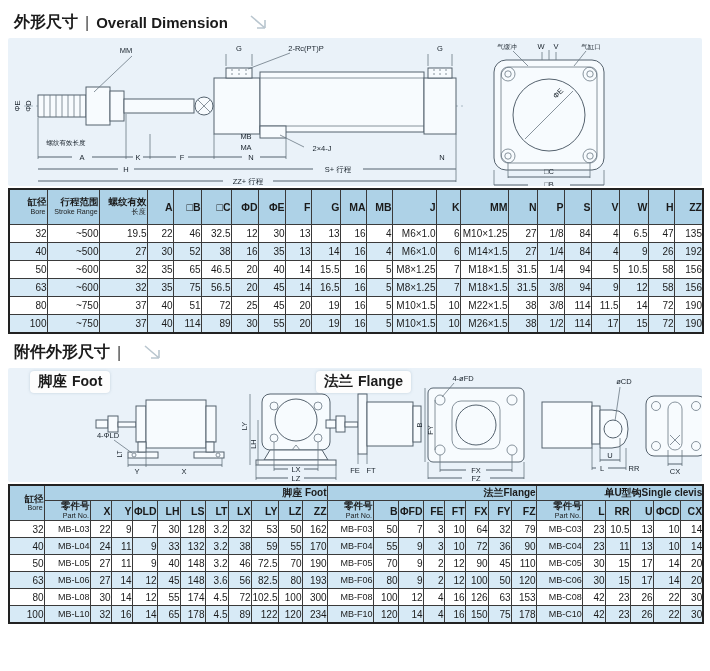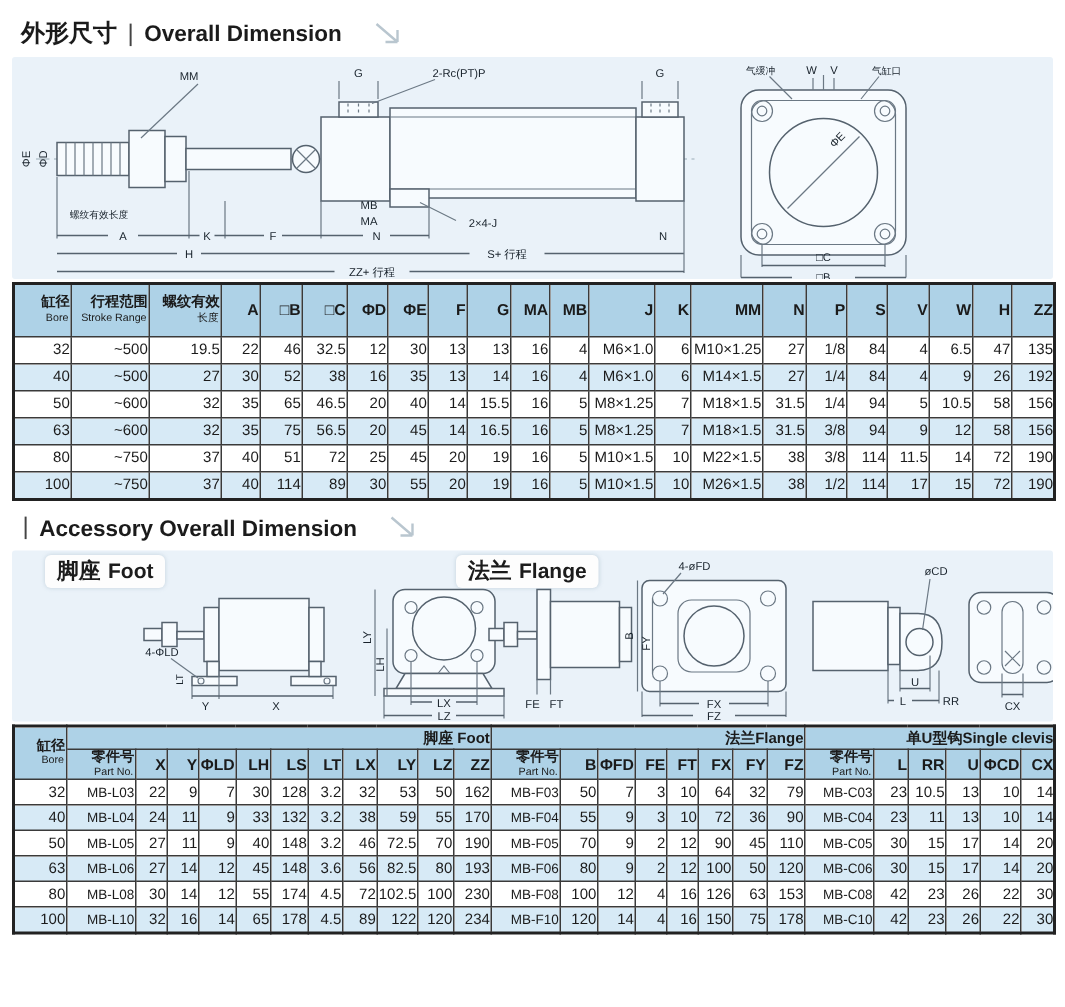--- a/index.html
+++ b/index.html
@@ -339,32 +339,32 @@
           <td>114</td>
           <td>17</td>
           <td>15</td>
           <td>72</td>
           <td>190</td>
         </tr>
       </tbody>
   </table>
 
   <div class="section-head">
+    <span class="sec-zh">附件外形尺寸</span>
     <span class="sec-sep">|</span>
-    <span class="sec-en">Accessory Overall Dimension</span>
     <svg class="sec-arrow" width="22" height="20">
       <path d="M3,3 L17,15 M17,15 L17,7 M17,15 L9,15" stroke="#b9c6cf" stroke-width="1.6" fill="none"></path>
     </svg>
   </div>
 
   <div class="panel panel2">
     <div class="acc-label" style="left:22px;">
       <span class="acc-zh">脚座</span><span class="acc-en">Foot</span>
     </div>
-    <div class="acc-label" style="left:296px;">
+    <div class="acc-label" style="left:308px;">
       <span class="acc-zh">法兰</span><span class="acc-en">Flange</span>
     </div>
     <svg width="694" height="114" viewBox="0 0 694 114" style="position:absolute;left:0;top:0;">
       <g>
         <rect class="fw" x="88" y="52" width="12" height="8"></rect>
         <rect class="fw" x="100" y="48" width="10" height="16"></rect>
         <rect class="fw" x="110" y="54" width="18" height="5"></rect>
         <rect class="fw" x="128" y="38" width="10" height="36"></rect>
         <rect class="fw" x="138" y="32" width="60" height="48"></rect>
         <rect class="fw" x="198" y="38" width="10" height="36"></rect>
@@ -656,21 +656,21 @@
           <td class="pn">MB-L08</td>
           <td>30</td>
           <td>14</td>
           <td>12</td>
           <td>55</td>
           <td>174</td>
           <td>4.5</td>
           <td>72</td>
           <td>102.5</td>
           <td>100</td>
-          <td>230</td>
+          <td>300</td>
           <td class="pn">MB-F08</td>
           <td>100</td>
           <td>12</td>
           <td>4</td>
           <td>16</td>
           <td>126</td>
           <td>63</td>
           <td>153</td>
           <td class="pn">MB-C08</td>
           <td>42</td>

